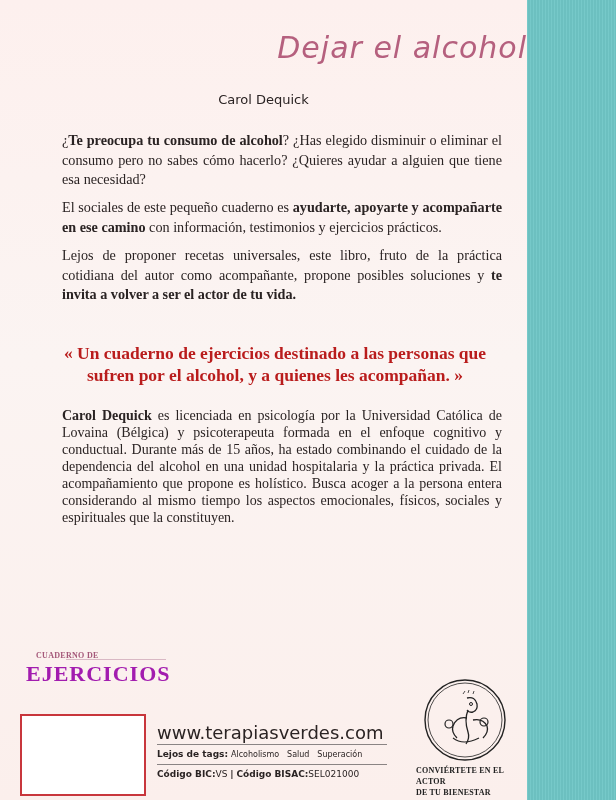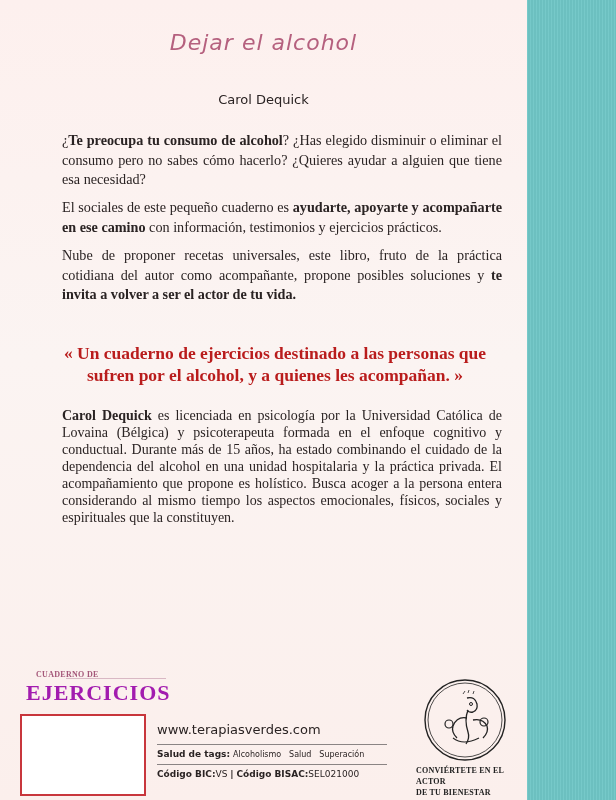--- a/index.html
+++ b/index.html
@@ -12,23 +12,23 @@
   .page {
     position: absolute; left: 0; top: 0; width: 527px; height: 800px;
     background: linear-gradient(180deg, #fdf0ee 0%, #fbf4f2 45%, #fbefec 100%);
   }
   .stripe {
     position: absolute; left: 527px; top: 0; width: 89px; height: 800px;
     background: #6fc6c6;
     background-image: repeating-linear-gradient(90deg, rgba(255,255,255,0.05) 0 1px, rgba(0,0,0,0.03) 1px 3px);
   }
   .title {
-    position: absolute; left: 0; width: 527px; top: 30px; text-align: center;
+    position: absolute; left: 0; width: 527px; top: 30px; text-align: right;
     font-family: "DejaVu Sans", sans-serif; font-style: italic;
-    font-size: 22px; color: #b5607e; letter-spacing: 1px;
+    font-size: 30px; color: #b5607e; letter-spacing: 1px;
   }
   .author {
     position: absolute; left: 0; width: 527px; top: 92px; text-align: center;
     font-family: "DejaVu Sans", sans-serif; font-size: 13px; color: #2a2323;
   }
   .author b { font-weight: normal; }
   .para {
     position: absolute; left: 62px; width: 440px;
     font-size: 14.2px; line-height: 19.5px; text-align: justify;
   }
@@ -37,39 +37,39 @@
   .p3 { top: 246px; }
   .quote {
     position: absolute; left: 40px; width: 470px; top: 342px; text-align: center;
     font-weight: bold; font-size: 17.5px; line-height: 22px; color: #b91c1c;
   }
   .bio {
     position: absolute; left: 62px; width: 440px; top: 407px;
     font-size: 14px; line-height: 17px; text-align: justify;
   }
   .logo {
-    position: absolute; left: 26px; top: 668px; width: 140px; height: 40px;
+    position: absolute; left: 26px; top: 649px; width: 140px; height: 40px;
   }
   .logo-small {
     position: absolute; left: 10px; top: 2px; font-size: 8px; letter-spacing: 0.3px;
     color: #a5587a; font-family: "Liberation Serif", serif; font-weight: bold;
   }
   .logo-line {
     position: absolute; left: 40px; top: 10px; width: 100px; height: 1px; background: #d9b8c4;
   }
   .logo-big {
     position: absolute; left: 0; top: 12px; font-size: 22px; letter-spacing: 1px;
     color: #a21caf; font-family: "Liberation Serif", serif; font-weight: bold;
   }
   .barcode-box {
     position: absolute; left: 20px; top: 714px; width: 126px; height: 82px;
     border: 2px solid #c8363c; background: #ffffff; box-sizing: border-box;
   }
   .info { position: absolute; left: 157px; top: 722px; width: 230px; font-family: "DejaVu Sans", sans-serif; }
-  .url { font-size: 13px; color: #2a2323; height: 22px; }
+  .url { font-size: 18px; color: #2a2323; height: 22px; }
   .rule { height: 1px; background: #8a8484; }
   .tags { font-size: 9px; padding: 4px 0 5px; white-space: nowrap; }
   .tags b { font-weight: bold; }
   .tags .tag { font-size: 8px; margin-right: 5px; }
   .codes { font-size: 9px; padding-top: 4px; white-space: nowrap; }
   .codes b { font-weight: bold; }
   .stamp { position: absolute; left: 416px; top: 678px; width: 98px; height: 120px; }
   .stamp svg { display: block; margin: 0 auto; }
   .stamp-text {
     font-family: "Liberation Serif", serif; font-weight: bold; font-size: 8px;
@@ -85,39 +85,39 @@
 <div class="title">Dejar el alcohol</div>
 <div class="author">
   <span>Carol</span>
   <b>Dequick</b>
 </div>
 
 <div class="para p1"><span>¿</span><b>Te preocupa tu consumo de alcohol</b><span>? ¿Has elegido disminuir o eliminar el consumo pero no sabes cómo hacerlo? ¿Quieres ayudar a alguien que tiene esa necesidad?</span></div>
 
 <div class="para p2"><span>El sociales de este pequeño cuaderno es </span><b>ayudarte, apoyarte y acompañarte en ese camino</b><span> con información, testimonios y ejercicios prácticos.</span></div>
 
-<div class="para p3"><span>Nube de proponer recetas universales, este libro, fruto de la práctica cotidiana del autor como acompañante, propone posibles soluciones y </span><b>te invita a volver a ser el actor de tu vida.</b></div>
+<div class="para p3"><span>Lejos de proponer recetas universales, este libro, fruto de la práctica cotidiana del autor como acompañante, propone posibles soluciones y </span><b>te invita a volver a ser el actor de tu vida.</b></div>
 
 <div class="quote">« Un cuaderno de ejercicios destinado a las personas que sufren por el alcohol, y a quienes les acompañan. »</div>
 
 <div class="bio"><b>Carol Dequick</b><span> es licenciada en psicología por la Universidad Católica de Lovaina (Bélgica) y psicoterapeuta formada en el enfoque cognitivo y conductual. Durante más de 15 años, ha estado combinando el cuidado de la dependencia del alcohol en una unidad hospitalaria y la práctica privada. El acompañamiento que propone es holístico. Busca acoger a la persona entera considerando al mismo tiempo los aspectos emocionales, físicos, sociales y espirituales que la constituyen.</span></div>
 
 <div class="logo">
   <span class="logo-small">CUADERNO DE</span>
   <div class="logo-line"></div>
   <span class="logo-big">EJERCICIOS</span>
 </div>
 
 <div class="barcode-box"></div>
 
 <div class="info">
   <div class="url">www.terapiasverdes.com</div>
   <div class="rule"></div>
   <div class="tags">
-    <b>Salud de tags:</b>
+    <b>Lejos de tags:</b>
     <span class="tag">Alcoholismo</span>
     <span class="tag">Salud</span>
     <span class="tag">Superación</span>
   </div>
   <div class="rule"></div>
   <div class="codes">
     <b>Código BIC:</b><span>VS</span>
     <b>|</b>
     <b>Código BISAC:</b><span>SEL021000</span>
   </div>

